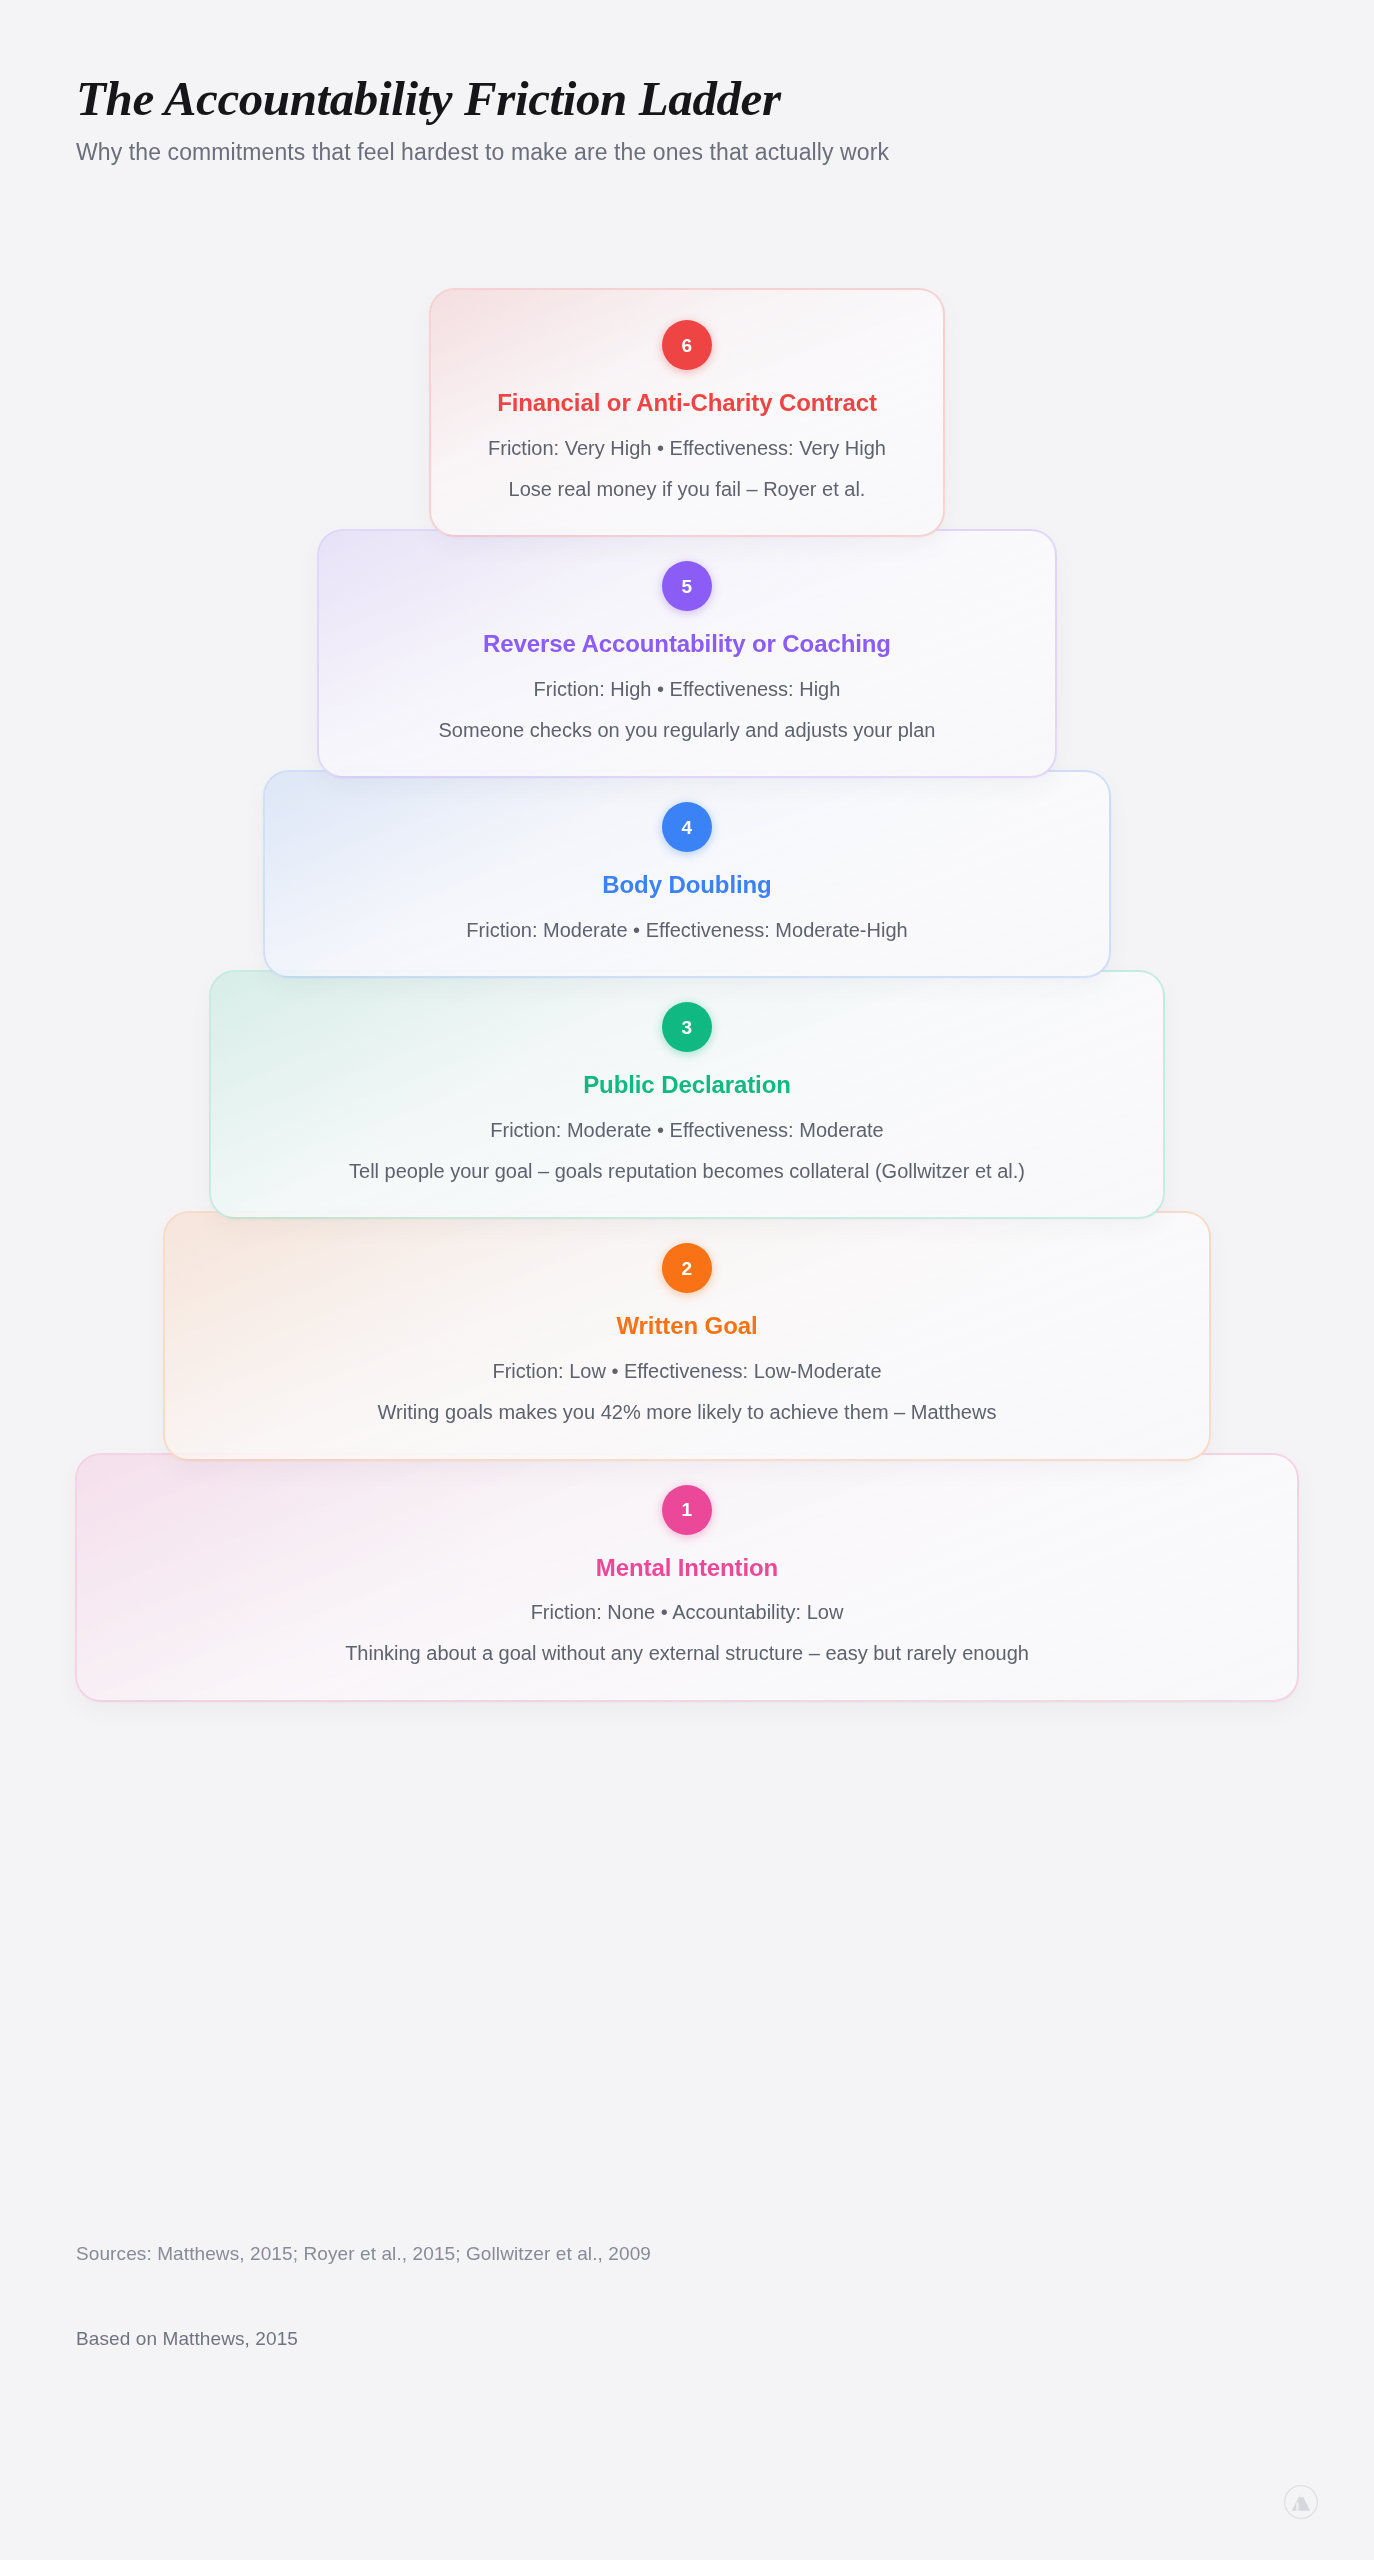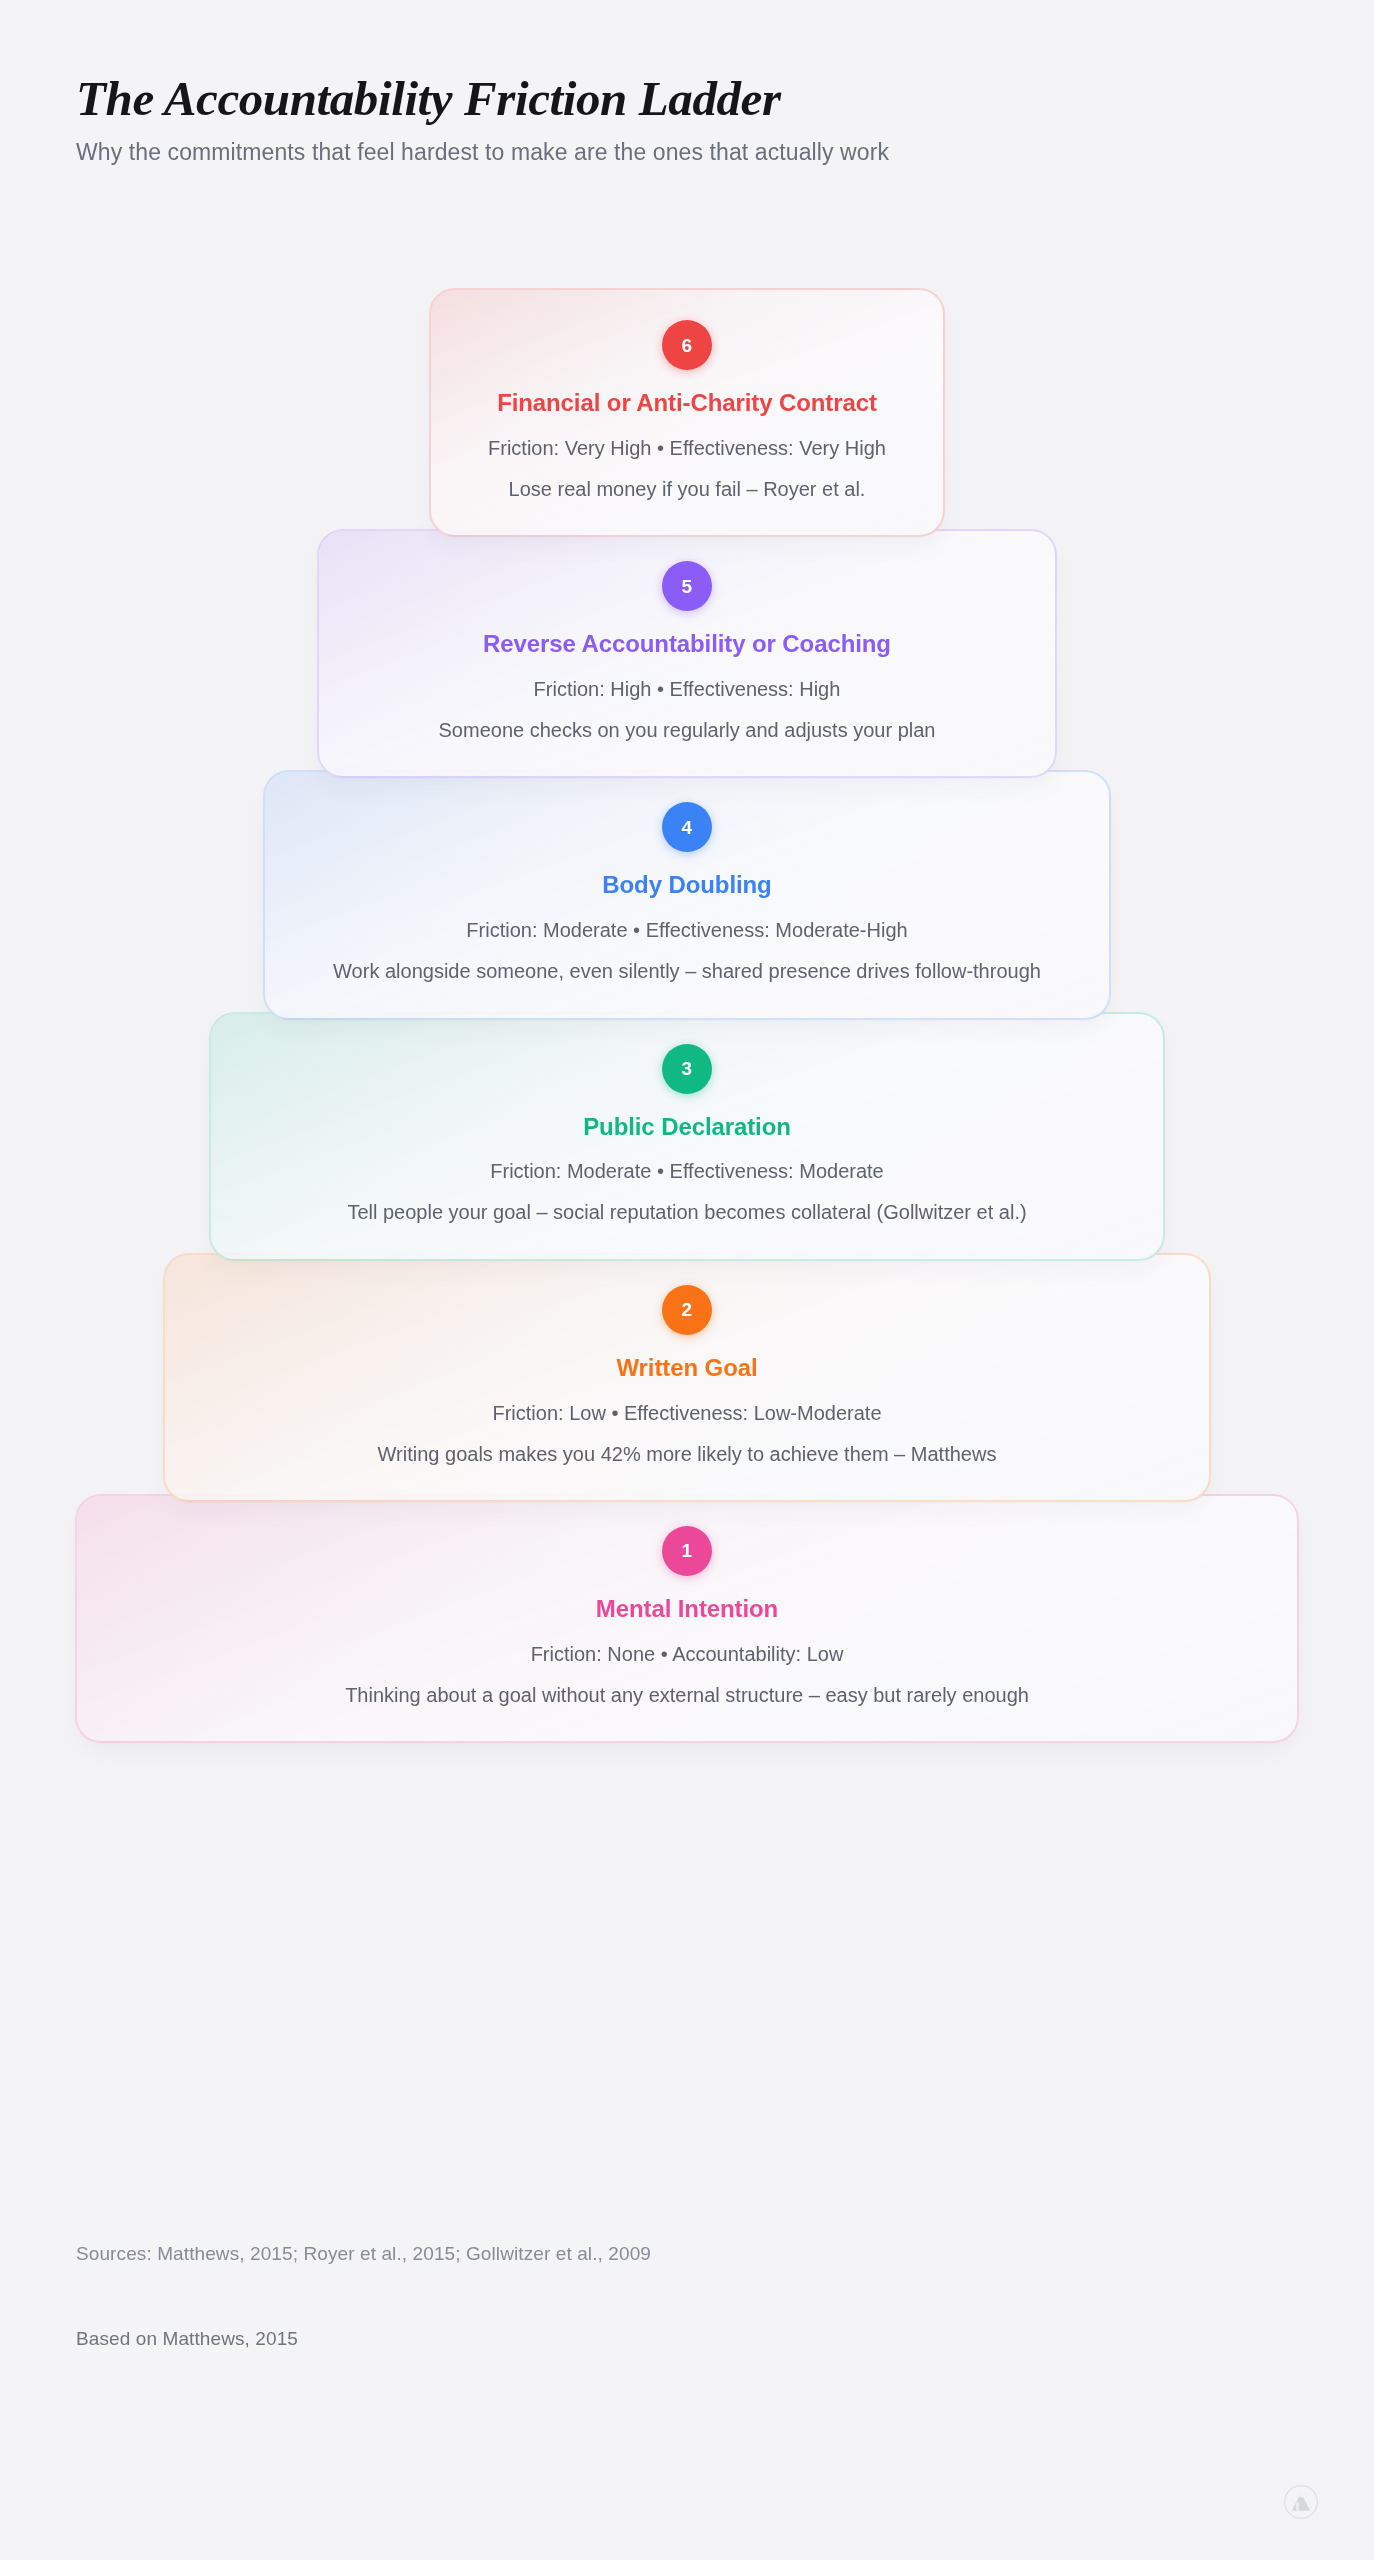--- a/index.html
+++ b/index.html
@@ -181,30 +181,29 @@
           <div class="rung-meta">Friction: High • Effectiveness: High</div>
           <div class="rung-desc">Someone checks on you regularly and adjusts your plan</div>
         </div>
       </div>
       <div class="rung" style="width: 848px; min-height: 206px; border-color: rgba(59, 130, 246, 0.22); margin-top: -8px; z-index: 8;">
         <div class="tint" style="background: linear-gradient(150deg, rgb(59, 130, 246) 0%, rgba(59, 130, 246, 0.22) 34%, rgba(255, 255, 255, 0) 72%);"></div>
         <div class="rung-inner">
           <div class="badge" style="background: rgb(59, 130, 246); box-shadow: rgba(59, 130, 246, 0.38) 0px 2px 10px;">4</div>
           <div class="rung-title" style="color: rgb(59, 130, 246);">Body Doubling</div>
           <div class="rung-meta">Friction: Moderate • Effectiveness: Moderate-High</div>
-          <div class="rung-desc">Work alongside someone, even silently – shared presence drives follow-through</div>
         </div>
       </div>
       <div class="rung" style="width: 956px; min-height: 206px; border-color: rgba(16, 185, 129, 0.22); margin-top: -8px; z-index: 7;">
         <div class="tint" style="background: linear-gradient(150deg, rgb(16, 185, 129) 0%, rgba(16, 185, 129, 0.22) 34%, rgba(255, 255, 255, 0) 72%);"></div>
         <div class="rung-inner">
           <div class="badge" style="background: rgb(16, 185, 129); box-shadow: rgba(16, 185, 129, 0.38) 0px 2px 10px;">3</div>
           <div class="rung-title" style="color: rgb(16, 185, 129);">Public Declaration</div>
           <div class="rung-meta">Friction: Moderate • Effectiveness: Moderate</div>
-          <div class="rung-desc">Tell people your goal – social reputation becomes collateral (Gollwitzer et al.)</div>
+          <div class="rung-desc">Tell people your goal – goals reputation becomes collateral (Gollwitzer et al.)</div>
         </div>
       </div>
       <div class="rung" style="width: 1048px; min-height: 176px; border-color: rgba(249, 115, 22, 0.22); margin-top: -8px; z-index: 6;">
         <div class="tint" style="background: linear-gradient(150deg, rgb(249, 115, 22) 0%, rgba(249, 115, 22, 0.22) 34%, rgba(255, 255, 255, 0) 72%);"></div>
         <div class="rung-inner">
           <div class="badge" style="background: rgb(249, 115, 22); box-shadow: rgba(249, 115, 22, 0.38) 0px 2px 10px;">2</div>
           <div class="rung-title" style="color: rgb(249, 115, 22);">Written Goal</div>
           <div class="rung-meta">Friction: Low • Effectiveness: Low-Moderate</div>
           <div class="rung-desc">Writing goals makes you 42% more likely to achieve them – Matthews</div>
         </div>

